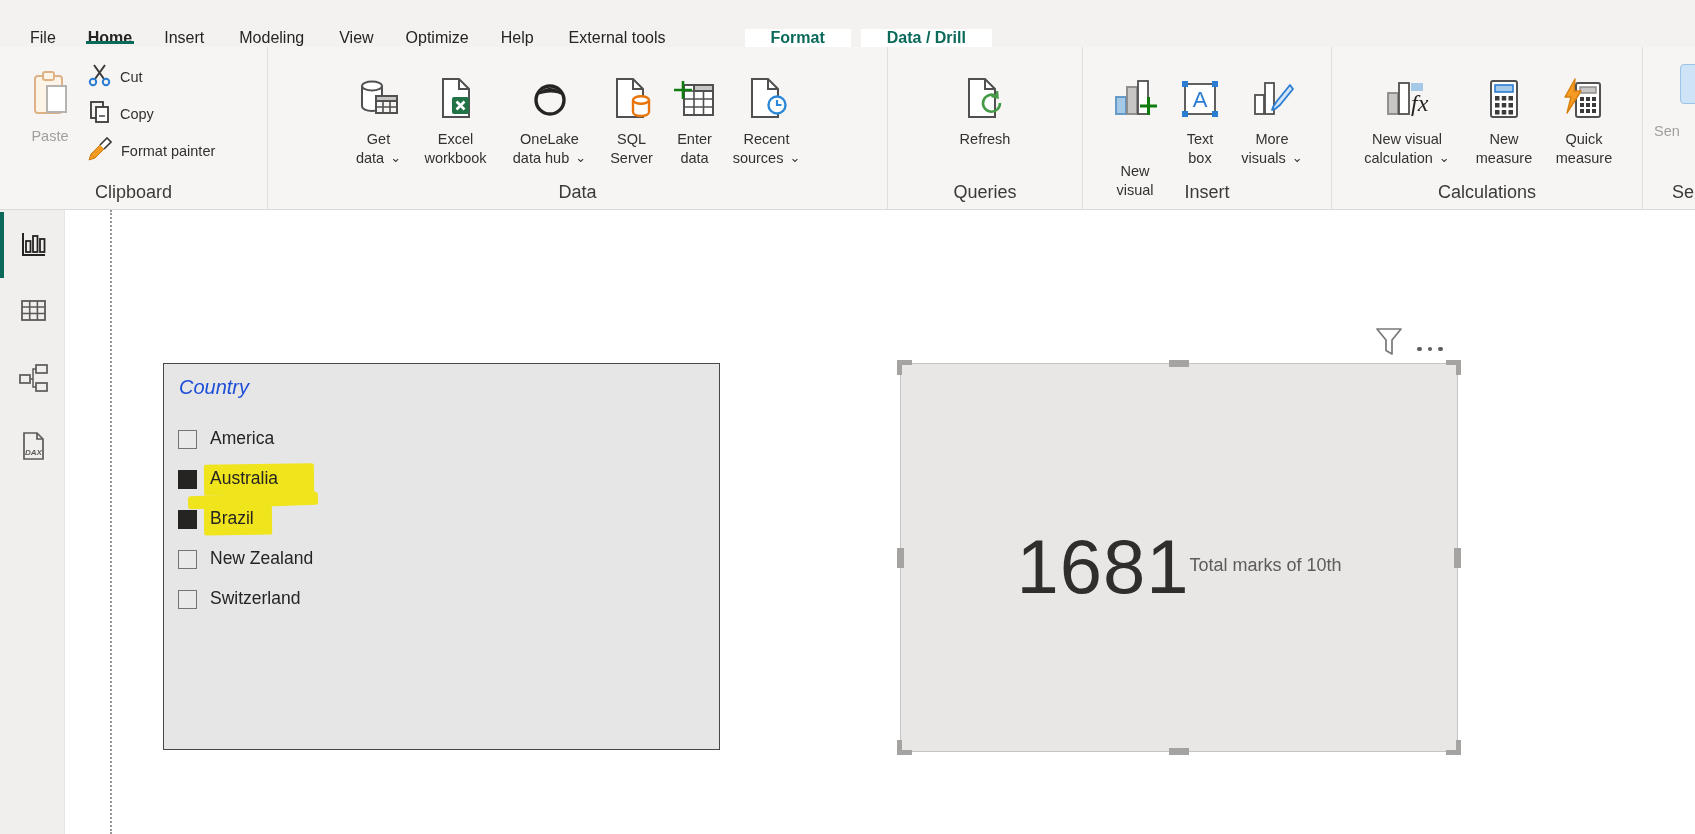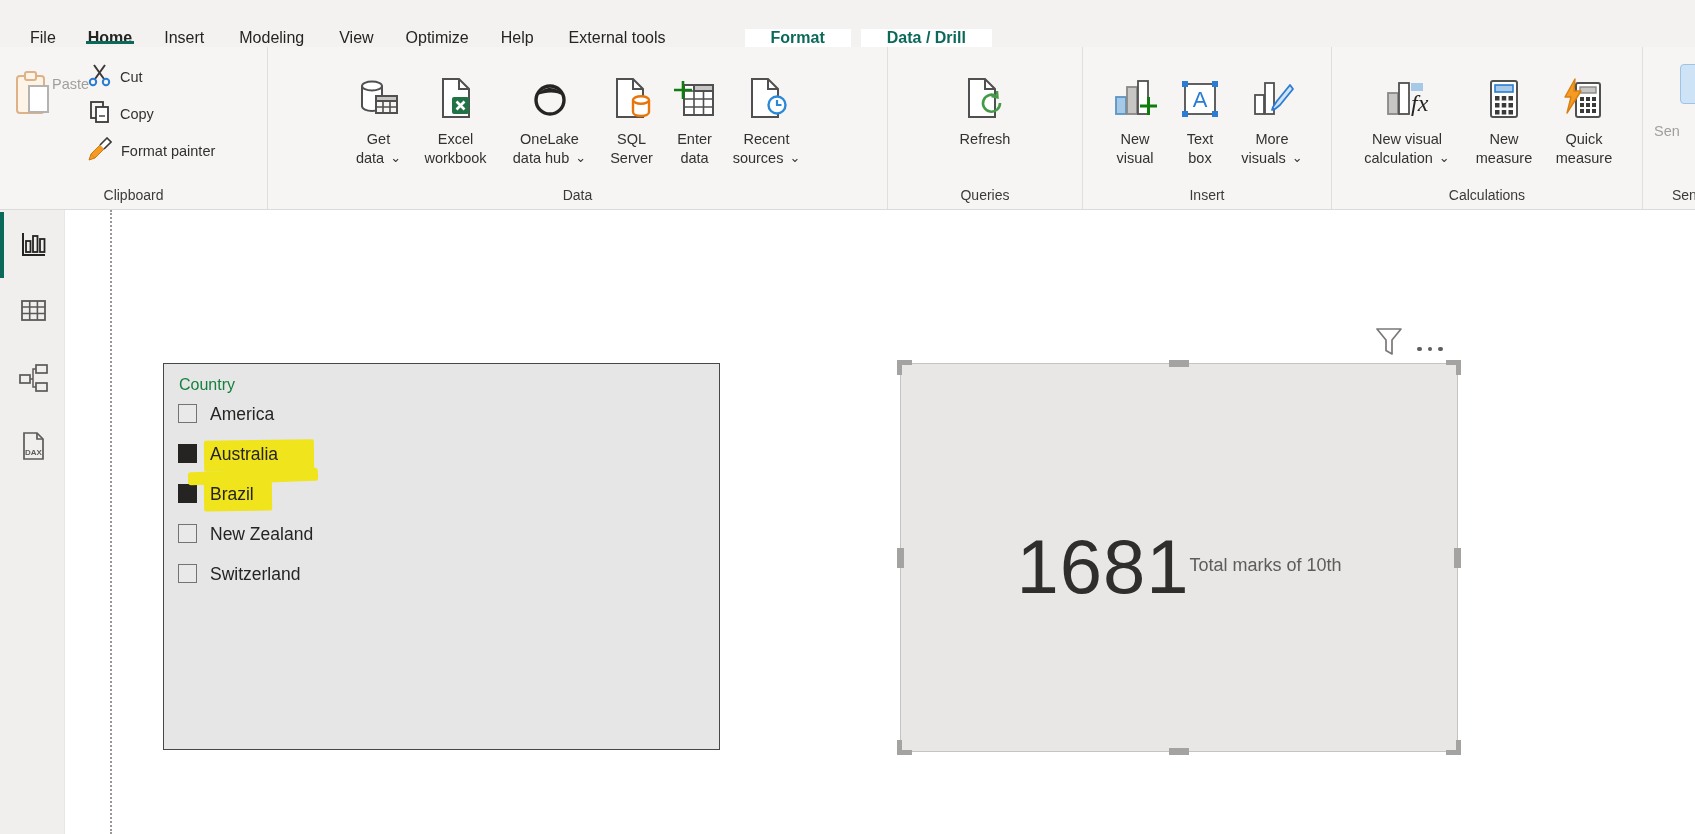--- a/index.html
+++ b/index.html
@@ -19,32 +19,32 @@
   .mtab:nth-child(4), .mtab:nth-child(8) { padding:0 19px; }
   .mtab.ctx { background:#fff; color:#0b695a; font-weight:700; padding:0 26px; }
   .mtab.ctx:nth-last-child(2) { margin-left:60px; }
   .mtab.ctx:last-child { margin-left:10px; }
 
   
   .ribbon { position:absolute; left:0; top:47px; width:1695px; height:163px;
     background:#f6f5f4; border-bottom:1px solid #dddbd9; }
   .rgroup { position:absolute; top:0; height:162px; border-right:1px solid #e1dfdd; }
   .rgroup-label { position:absolute; bottom:6px; left:0; right:0; text-align:center;
-    font-size:14px; color:#3b3a39; white-space:nowrap; }
+    font-size:18px; color:#3b3a39; white-space:nowrap; }
   .rgroup-content { display:flex; justify-content:center; padding-top:16px; }
 
   .rbtn { display:flex; flex-direction:column; align-items:center; cursor:default; }
   .rbtn .ric { height:58px; display:flex; align-items:flex-end; justify-content:center; }
   .rbtn .rlb { font-size:14.5px; line-height:19px; text-align:center; color:#323130; margin-top:9px; }
   .chev { font-size:13px; color:#323130; display:inline-block; transform:translateY(-1px); margin-left:2px; }
   .disabled, .disabled .rlb, .disabled .chev { color:#a19f9d !important; }
 
   
   .clip-wrap { display:flex; padding:14px 0 0 12px; }
-  .paste-btn { width:76px; display:flex; flex-direction:row; align-items:flex-start; padding-top:8px; }
+  .paste-btn { width:76px; display:flex; flex-direction:column; align-items:center; padding-top:8px; }
   .paste-btn .rlb { margin-top:7px; font-size:14.5px; }
   .clip-col { display:flex; flex-direction:column; gap:10px; padding-top:2px; }
   .srow { display:flex; align-items:center; gap:9px; height:27px; font-size:14.5px; color:#323130; cursor:default; }
 
   
   .sens-icon { position:absolute; left:37px; top:17px; width:34px; height:40px;
     background:#cfe3f6; border:1px solid #9dc3e6; border-radius:4px; }
   .sens-lbl { position:absolute; left:11px; top:76px; font-size:14.5px; color:#a19f9d; }
 
   
@@ -53,23 +53,23 @@
   .rail-item { position:absolute; left:16px; width:34px; height:34px; cursor:default; }
   .rail-active-bar { position:absolute; left:0; top:2px; width:4px; height:66px; background:#0b695a; }
 
   
   .page-edge { position:absolute; left:110px; top:210px; height:624px; width:0;
     border-left:2px dotted #9a9896; }
 
   
   .slicer { position:absolute; left:163px; top:363px; width:557px; height:387px;
     background:#e6e6e6; border:1px solid #474747; }
-  .slicer-title { padding:12px 0 0 15px; font-size:16px; color:#15803d; }
+  .slicer-title { padding:12px 0 0 15px; font-size:20px; color:#1d4ed8;font-style:italic; }
   .sl-items { padding:10px 0 0 14px; }
-  .sl-item { display:flex; align-items:flex-start; height:40px; }
+  .sl-item { display:flex; align-items:flex-end; height:40px; }
   .cb { width:19px; height:19px; border:1px solid #767472; background:#e9e9e9; flex:0 0 auto; }
   .cb.checked { background:#252423; border-color:#252423; }
   .sl-lbl { margin-left:13px; font-size:17.5px; color:#252423; }
   .sl-lbl.hl { position:relative; z-index:0; }
   .sl-lbl.hl::before { content:''; position:absolute; z-index:-1; left:-6px; right:-36px;
     top:-4px; bottom:-6px; background:#f0e41c; transform:rotate(-0.7deg); border-radius:2px; }
   .sl-item:nth-child(3) .sl-lbl.hl::before { right:-18px; }
   .sl-item:nth-child(3) .sl-lbl.hl::after { content:''; position:absolute; z-index:-1;
     left:-22px; top:-14px; width:130px; height:13px; background:#f0e41c;
     transform:rotate(-2deg); border-radius:3px; }
@@ -247,21 +247,21 @@
           </svg>
         </span>
         <span class="rlb">Refresh</span>
       </div>
     </div>
     <div class="rgroup-label">Queries</div>
   </div>
 
   <div class="rgroup" style="left:1083px;width:249px;">
     <div class="rgroup-content" style="gap:16px;">
-      <div class="rbtn" style="width:52px;">
+      <div class="rbtn" style="width:52px;gap:32px;">
         <span class="ric">
           <svg width="46" height="44" viewBox="0 0 46 44">
             <rect x="4" y="20" width="10" height="17" fill="#a7c9e8" stroke="#5b94c4" stroke-width="1.8"></rect>
             <rect x="15" y="10" width="10" height="27" fill="#c8c6c4" stroke="#8a8886" stroke-width="1.8"></rect>
             <rect x="26" y="4" width="10" height="33" fill="#fff" stroke="#505050" stroke-width="1.8"></rect>
             <path d="M28 29 H45 M36.5 20 V38" stroke="#107c10" stroke-width="3"></path>
           </svg>
         </span>
         <span class="rlb">New visual</span>
       </div>
@@ -381,21 +381,21 @@
   <div class="rail-item" style="top:151px;">
     <span>
       <svg width="34" height="34" viewBox="0 0 34 34">
         <rect x="4" y="14" width="10" height="8" fill="none" stroke="#5c5a58" stroke-width="1.7"></rect>
         <rect x="20" y="4" width="11" height="8" fill="none" stroke="#5c5a58" stroke-width="1.7"></rect>
         <rect x="20" y="22" width="11" height="8" fill="none" stroke="#5c5a58" stroke-width="1.7"></rect>
         <path d="M14 18 H17 V8 H20 M17 18 V26 H20" fill="none" stroke="#5c5a58" stroke-width="1.5"></path>
       </svg>
     </span>
   </div>
-  <div class="rail-item" style="top:219px;">
+  <div class="rail-item" style="top:219px;font-style:italic;">
     <span>
       <svg width="34" height="34" viewBox="0 0 34 34">
         <path d="M8 4 H21 L27 10 V30 H8 Z" fill="none" stroke="#5c5a58" stroke-width="1.7"></path>
         <path d="M21 4 V10 H27" fill="none" stroke="#5c5a58" stroke-width="1.7"></path>
         <text x="9" y="26" font-size="8" font-weight="bold" fill="#5c5a58" font-family="Liberation Sans, sans-serif">DAX</text>
       </svg>
     </span>
   </div>
 </div>
 

